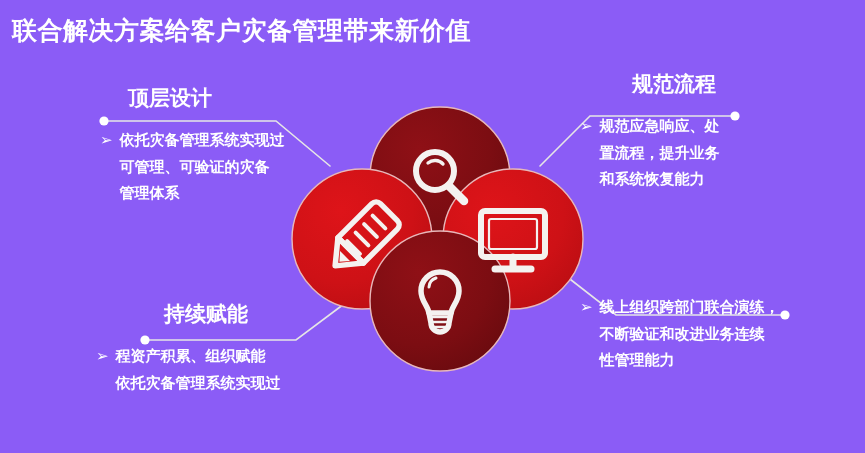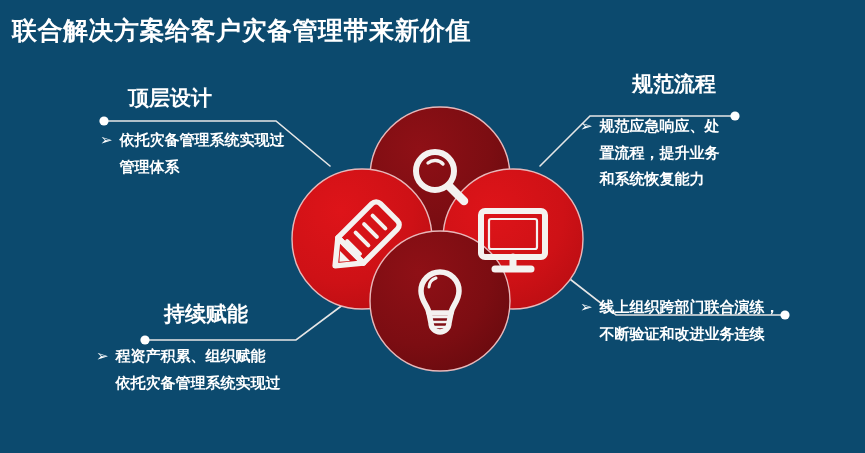--- a/index.html
+++ b/index.html
@@ -7,21 +7,21 @@
     padding: 0;
     background: #000000;
   }
   body {
     font-family: "Liberation Sans", "DejaVu Sans", sans-serif;
   }
   #slide {
     position: relative;
     width: 865px;
     height: 453px;
-    background: #0c4a6e;
+    background: #8b5cf6;
     overflow: hidden;
   }
   
   #title {
     position: absolute;
     left: 12px;
     top: 14px;
     font-size: 25px;
     font-weight: bold;
     color: #ffffff;
@@ -171,20 +171,21 @@
       </g>
     </g>
   </svg>
 
   <div class="quad" id="quad-tl">
     <div class="quad-head">顶层设计</div>
     <div class="bullet-row">
       <span class="bullet-mark">➢</span>
       <div class="quad-body body-lines">
         <div>依托灾备管理系统实现过</div>
+        <div>可管理、可验证的灾备</div>
         <div>管理体系</div>
       </div>
     </div>
   </div>
 
   <div class="quad" id="quad-tr">
     <div class="quad-head">规范流程</div>
     <div class="bullet-row">
       <span class="bullet-mark">➢</span>
       <div class="quad-body body-lines">
@@ -205,17 +206,18 @@
       </div>
     </div>
   </div>
 
   <div class="quad" id="quad-br">
     <div class="bullet-row">
       <span class="bullet-mark">➢</span>
       <div class="quad-body body-lines">
         <div>线上组织跨部门联合演练，</div>
         <div>不断验证和改进业务连续</div>
+        <div>性管理能力</div>
       </div>
     </div>
   </div>
 
 </div>
 
 </body></html>

